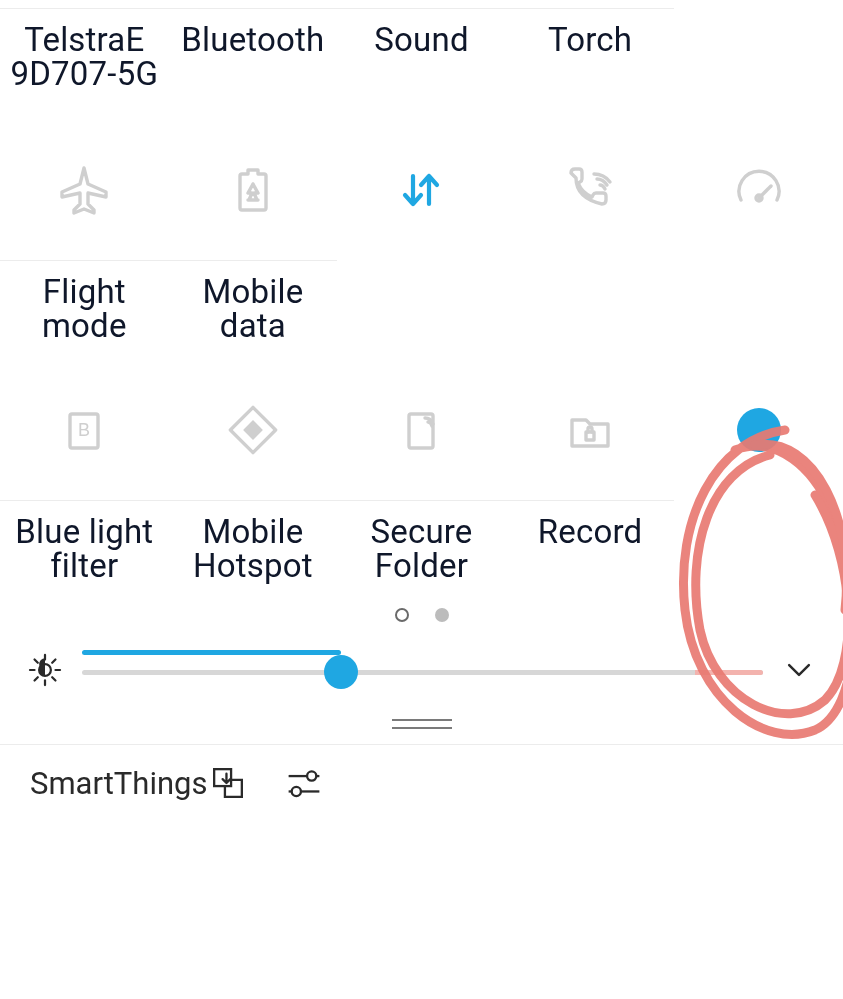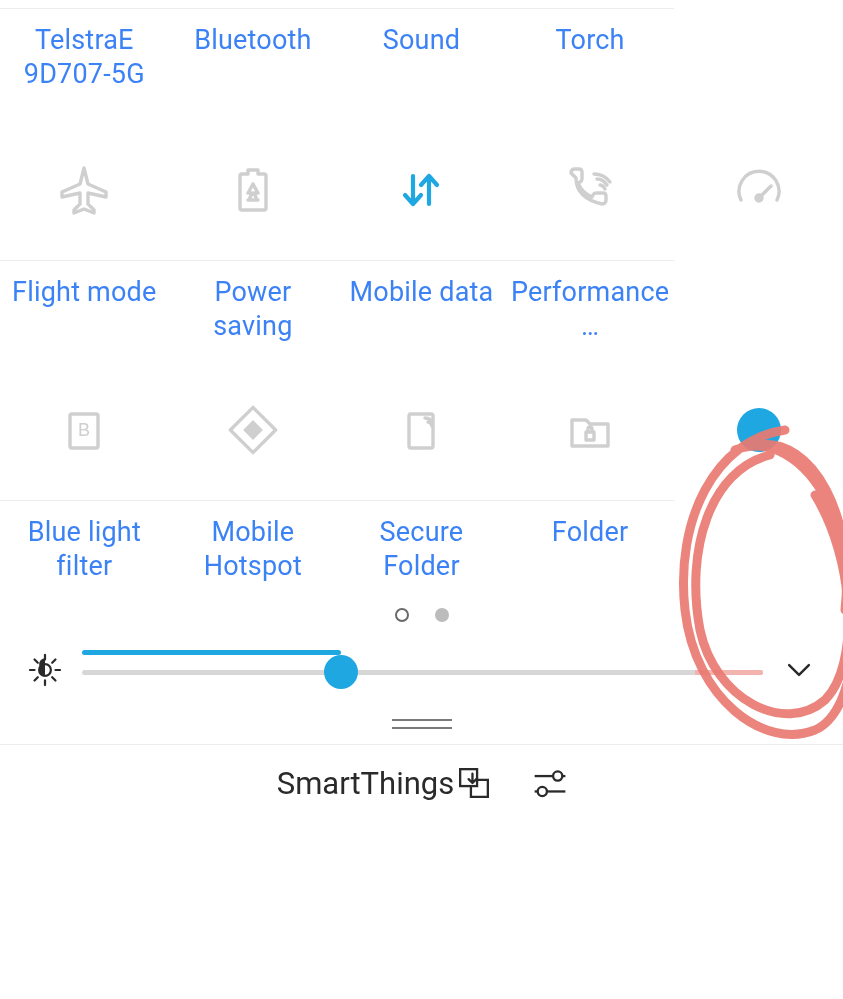--- a/index.html
+++ b/index.html
@@ -28,24 +28,24 @@
 
   
   .label-row .tile {
     border-top: 1px solid #ececec;
     padding: 14px 4px 8px 4px;
     min-height: 100px;
   }
   .label-row.row1 { margin-top: 8px; }
   .label-row.row1 .tile { min-height: 112px; }
   .label {
-    font-size: 27px;
+    font-size: 33px;
     line-height: 34px;
     text-align: center;
-    color: #3b82f6;
+    color: #0f172a;
     font-weight: 400;
     letter-spacing: 0.2px;
     word-break: break-word;
   }
 
   
   .icon-row .tile {
     height: 140px;
     justify-content: center;
   }
@@ -143,21 +143,21 @@
     height: 10px;
     border-top: 2px solid #7a7a7a;
     border-bottom: 2px solid #7a7a7a;
   }
 
   
   .bottom-sep { border-top: 1px solid #ececec; }
   .bottom {
     display: flex;
     align-items: center;
-    justify-content: center;
+    justify-content: flex-start;
     padding: 18px 26px 8px 30px;
   }
   .bottom .title {
     font-size: 31px;
     color: #2a2a2a;
   }
   .bottom .actions { display: flex; gap: 36px; align-items: center; }
   .bottom .actions svg { width: 40px; height: 40px; display: block; }
 
   
@@ -231,27 +231,21 @@
       </svg>
     </span>
   </div>
 </div>
 
 <div class="grid label-row">
   <div class="tile">
       <div class="label">Flight mode</div>
     </div>
   <div class="tile">
-      <div class="label">Power saving</div>
-    </div>
-  <div class="tile">
       <div class="label">Mobile data</div>
-    </div>
-  <div class="tile">
-      <div class="label">Performance…</div>
     </div>
 </div>
 
 <div class="grid icon-row">
   <div class="tile">
     <span class="icon">
       <svg viewBox="0 0 52 52">
         <rect class="stroke-off" x="12" y="10" width="28" height="34" rx="2"></rect>
         <text x="26" y="32" text-anchor="middle" font-size="18" font-family="Arial" fill="#cfcfcf">B</text>
       </svg>
@@ -293,21 +287,21 @@
   <div class="tile">
       <div class="label">Blue light filter</div>
     </div>
   <div class="tile">
       <div class="label">Mobile Hotspot</div>
     </div>
   <div class="tile">
       <div class="label">Secure Folder</div>
     </div>
   <div class="tile">
-      <div class="label">Folder</div>
+      <div class="label">Record</div>
     </div>
 </div>
 
 <div class="pager">
   <div class="dot hollow"></div>
   <div class="dot solid"></div>
 </div>
 
 <div class="brightness">
   <span class="sun">

